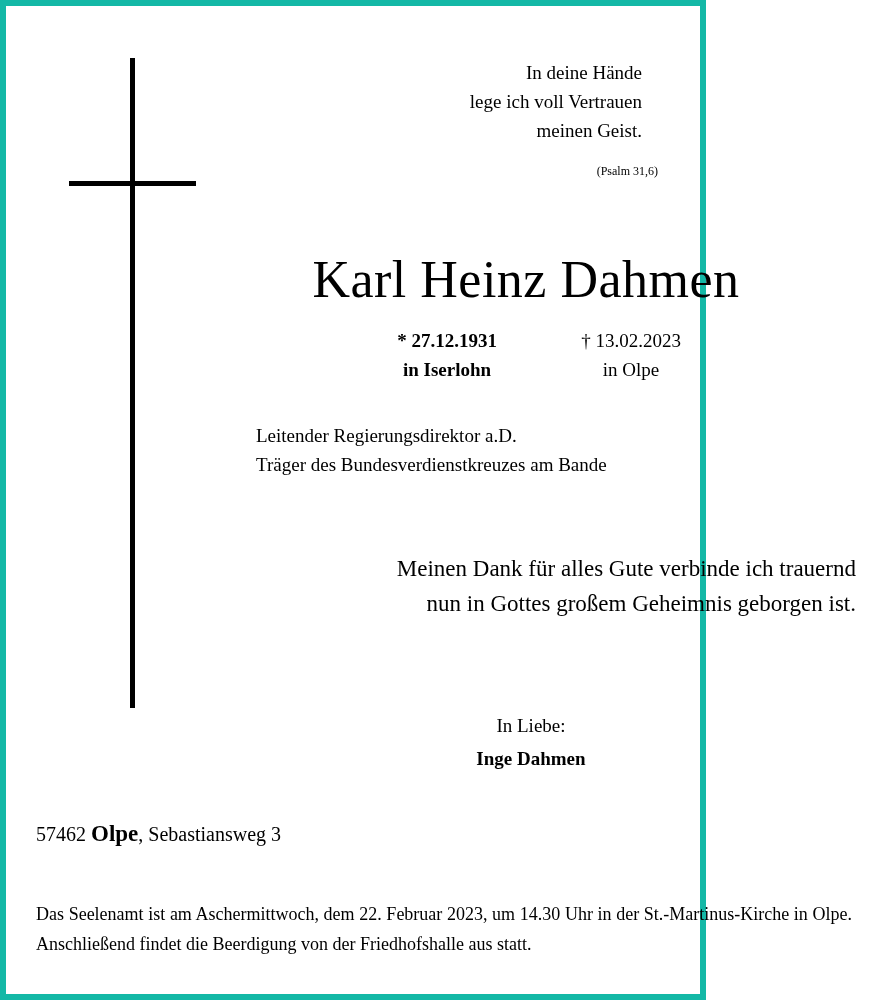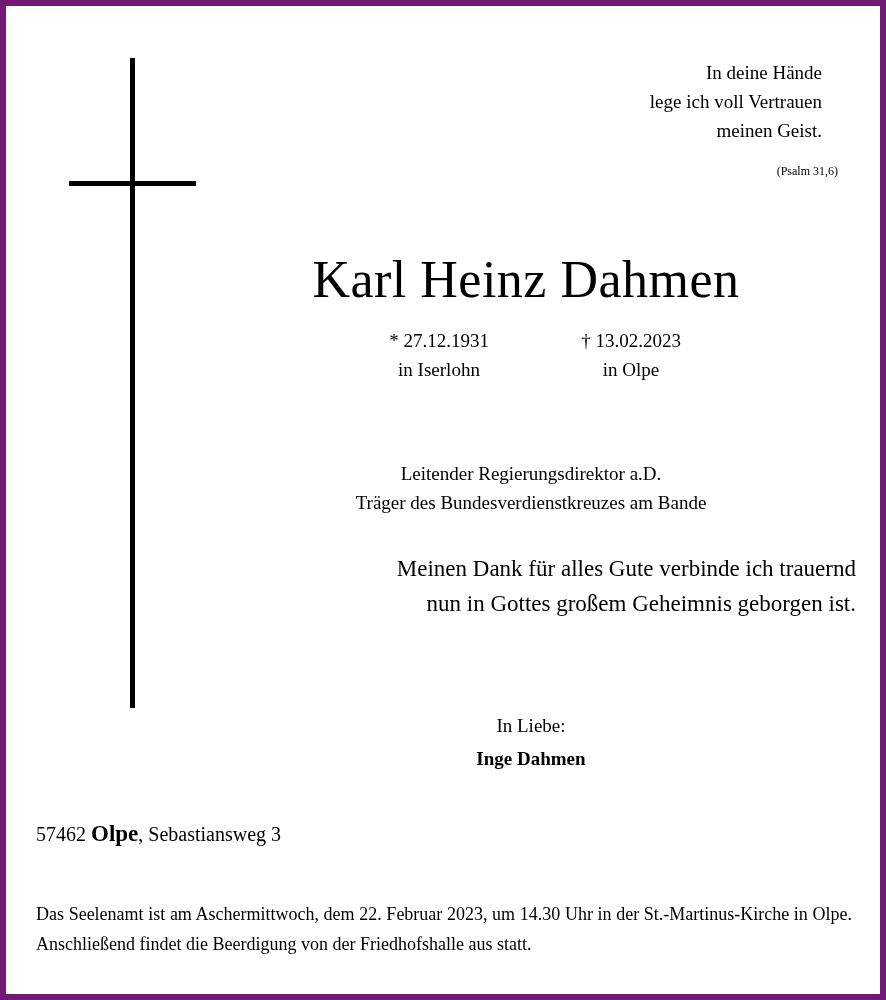--- a/index.html
+++ b/index.html
@@ -1,35 +1,35 @@
 <!DOCTYPE html>
 <html><head>
 <meta charset="utf-8">
 <style>
   html, body { margin: 0; padding: 0; background: #ffffff; }
   body { width: 886px; height: 1000px; position: relative; overflow: hidden; }
   .frame {
-    position: absolute; left: 0; top: 0; width: 886px; height: 1000px;
-    box-sizing: border-box; border: 6px solid #701a75; background: #fff;
+    position: absolute; left: 0; top: 0; width: 706px; height: 1000px;
+    box-sizing: border-box; border: 6px solid #14b8a6; background: #fff;
     font-family: "Liberation Serif", "DejaVu Serif", serif; color: #000;
   }
   .cross-v { position: absolute; left: 124px; top: 52px; width: 5px; height: 650px; background: #000; }
   .cross-h { position: absolute; left: 63px; top: 175px; width: 127px; height: 5px; background: #000; }
 
   .psalm { position: absolute; right: 58px; top: 52px; text-align: right; font-size: 19px; line-height: 29px; }
   .psalm-ref { position: absolute; right: 42px; top: 158px; font-size: 12px; }
 
   .name { position: absolute; left: 200px; width: 640px; top: 244px; text-align: center;
           font-size: 52px; font-weight: normal; letter-spacing: 0.5px; }
 
   .dates { position: absolute; top: 320px; font-size: 19px; line-height: 29px; text-align: center; }
-  .birth { left: 368px; width: 130px; }
+  .birth { left: 376px; width: 130px; font-weight: bold; }
   .death { left: 560px; width: 130px; }
 
-  .titles { position: absolute; left: 250px; width: 550px; top: 415px; text-align: center; font-size: 19px; line-height: 29px; margin-top: 38px; }
+  .titles { position: absolute; left: 250px; width: 550px; top: 415px; font-size: 19px; line-height: 29px; }
   .thanks { position: absolute; left: 200px; width: 650px; top: 545px; text-align: right; font-size: 23px; line-height: 35px; }
 
   .sign { position: absolute; left: 400px; width: 250px; top: 703px; text-align: center; font-size: 19px; line-height: 33px; }
   .sign .signer { font-weight: bold; }
 
   .address { position: absolute; left: 30px; top: 815px; font-size: 20px; }
   .address .city { font-weight: bold; font-size: 23px; }
 
   .notice { position: absolute; left: 30px; width: 816px; top: 893px; font-size: 18px; line-height: 30px; text-align: justify; }
 </style>

